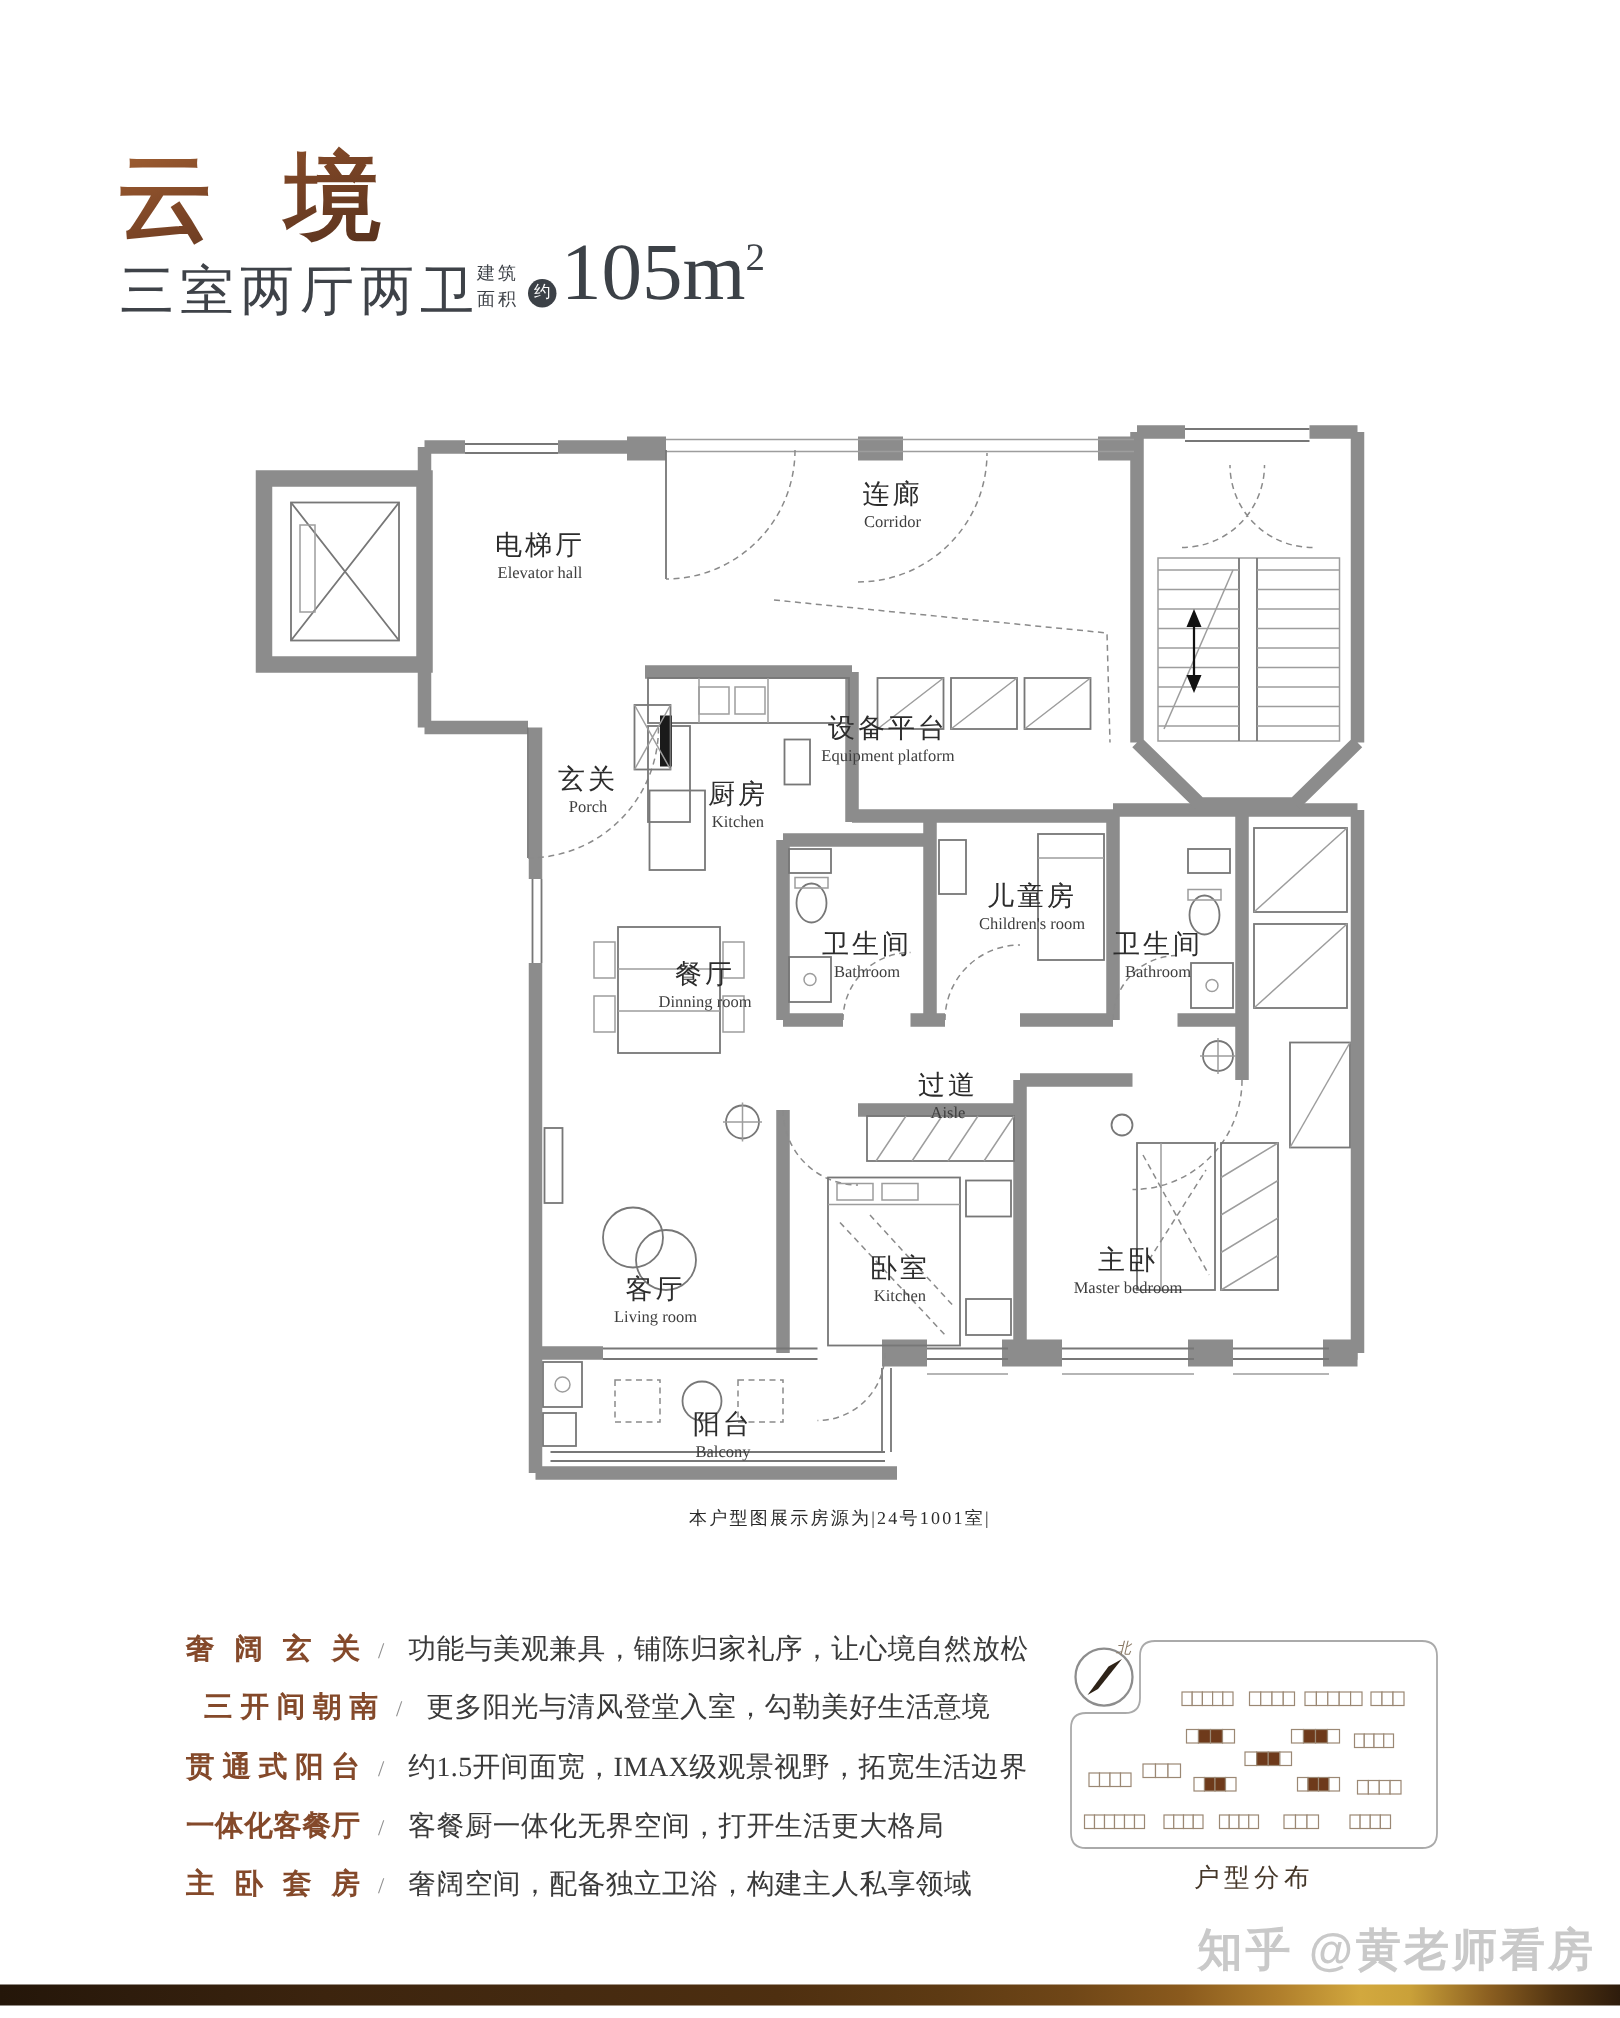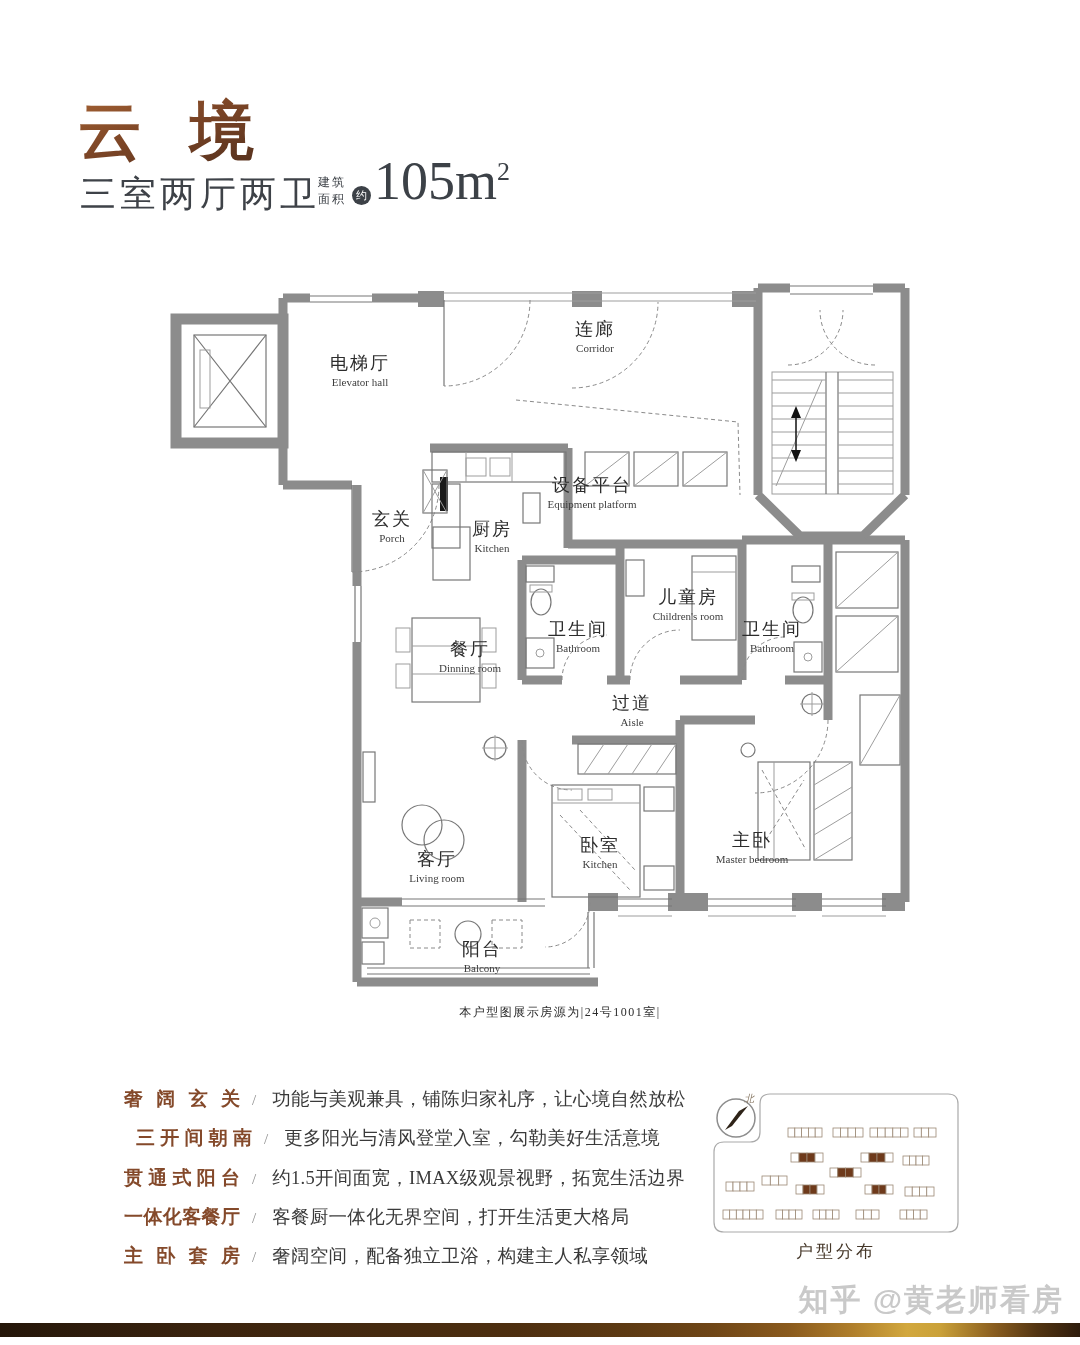--- a/index.html
+++ b/index.html
@@ -228,21 +228,21 @@
     <span class="en">Bathroom</span>
   </div>
   <div class="rlabel" style="left:722px;top:618px;width:100px;">
     <span class="cn">卫生间</span>
     <span class="en">Bathroom</span>
   </div>
   <div class="rlabel" style="left:410px;top:638px;width:120px;">
     <span class="cn">餐厅</span>
     <span class="en">Dinning room</span>
   </div>
-  <div class="rlabel" style="left:592px;top:692px;width:80px;">
+  <div class="rlabel" style="left:592px;top:712px;width:80px;">
     <span class="cn">过道</span>
     <span class="en">Aisle</span>
   </div>
   <div class="rlabel" style="left:377px;top:848px;width:120px;">
     <span class="cn">客厅</span>
     <span class="en">Living room</span>
   </div>
   <div class="rlabel" style="left:550px;top:834px;width:100px;">
     <span class="cn">卧室</span>
     <span class="en">Kitchen</span>

